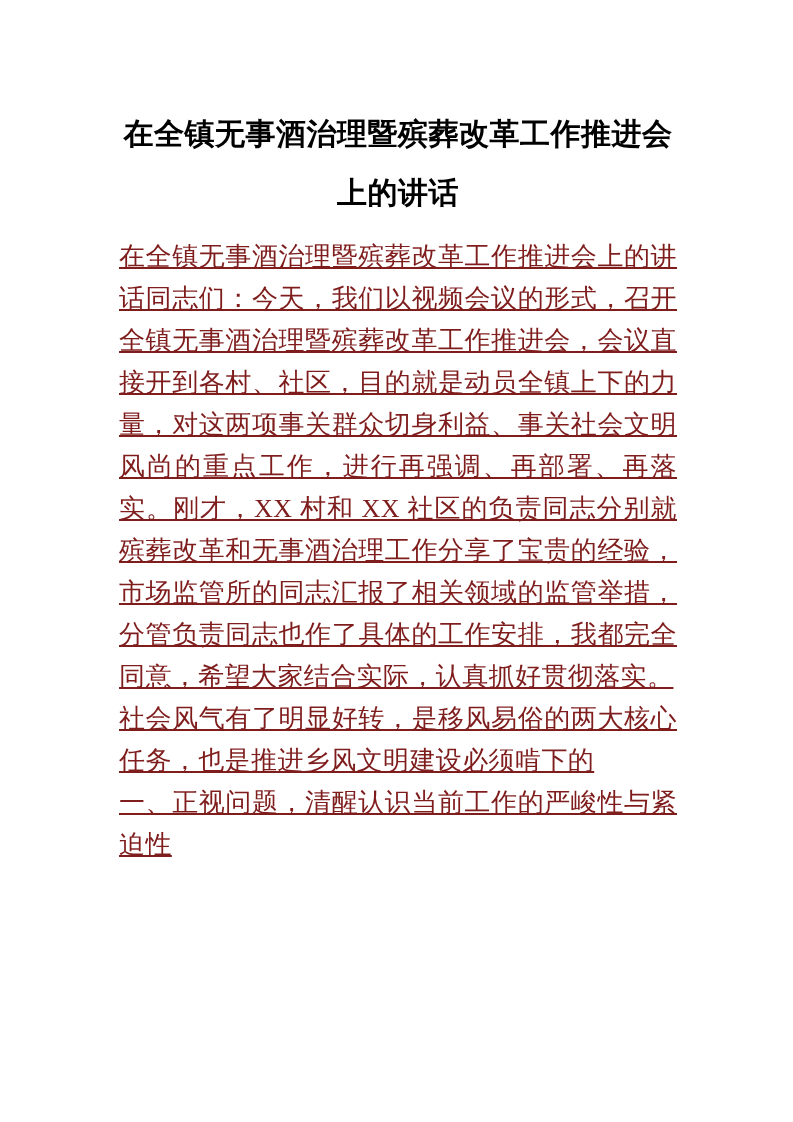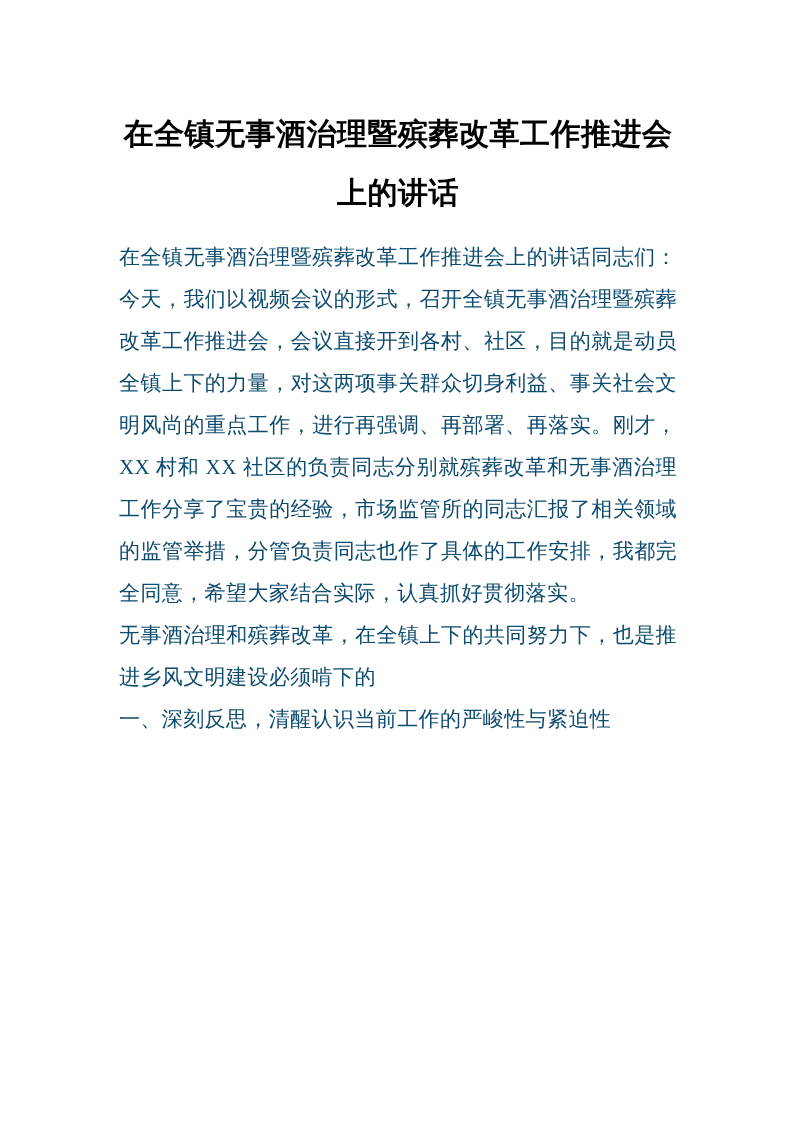--- a/index.html
+++ b/index.html
@@ -21,35 +21,36 @@
   .doc-title {
     font-size: 30px;
     font-weight: bold;
     color: #000000;
     text-align: center;
     line-height: 59px;
     letter-spacing: 0.5px;
     margin-bottom: 14px;
   }
   .doc-body p {
-    font-size: 21px;
-    color: #0c4a6e;
+    font-size: 26px;
+    color: #7f1d1d;
     line-height: 42px;
     letter-spacing: 0.4px;
     text-align: justify;
     text-justify: inter-ideograph;
     word-break: break-all;
+    text-decoration: underline;
   }
   .section-heading {
     text-align: left;
   }
 </style>
 </head>
 <body>
 
 <div class="page">
   <h1 class="doc-title">在全镇无事酒治理暨殡葬改革工作推进会上的讲话</h1>
   <div class="doc-body">
     <p>在全镇无事酒治理暨殡葬改革工作推进会上的讲话同志们：今天，我们以视频会议的形式，召开全镇无事酒治理暨殡葬改革工作推进会，会议直接开到各村、社区，目的就是动员全镇上下的力量，对这两项事关群众切身利益、事关社会文明风尚的重点工作，进行再强调、再部署、再落实。刚才，XX 村和 XX 社区的负责同志分别就殡葬改革和无事酒治理工作分享了宝贵的经验，市场监管所的同志汇报了相关领域的监管举措，分管负责同志也作了具体的工作安排，我都完全同意，希望大家结合实际，认真抓好贯彻落实。</p>
-    <p>无事酒治理和殡葬改革，在全镇上下的共同努力下，也是推进乡风文明建设必须啃下的</p>
-    <p class="section-heading">一、深刻反思，清醒认识当前工作的严峻性与紧迫性</p>
+    <p>社会风气有了明显好转，是移风易俗的两大核心任务，也是推进乡风文明建设必须啃下的</p>
+    <p class="section-heading">一、正视问题，清醒认识当前工作的严峻性与紧迫性</p>
   </div>
 </div>
 
 </body></html>

